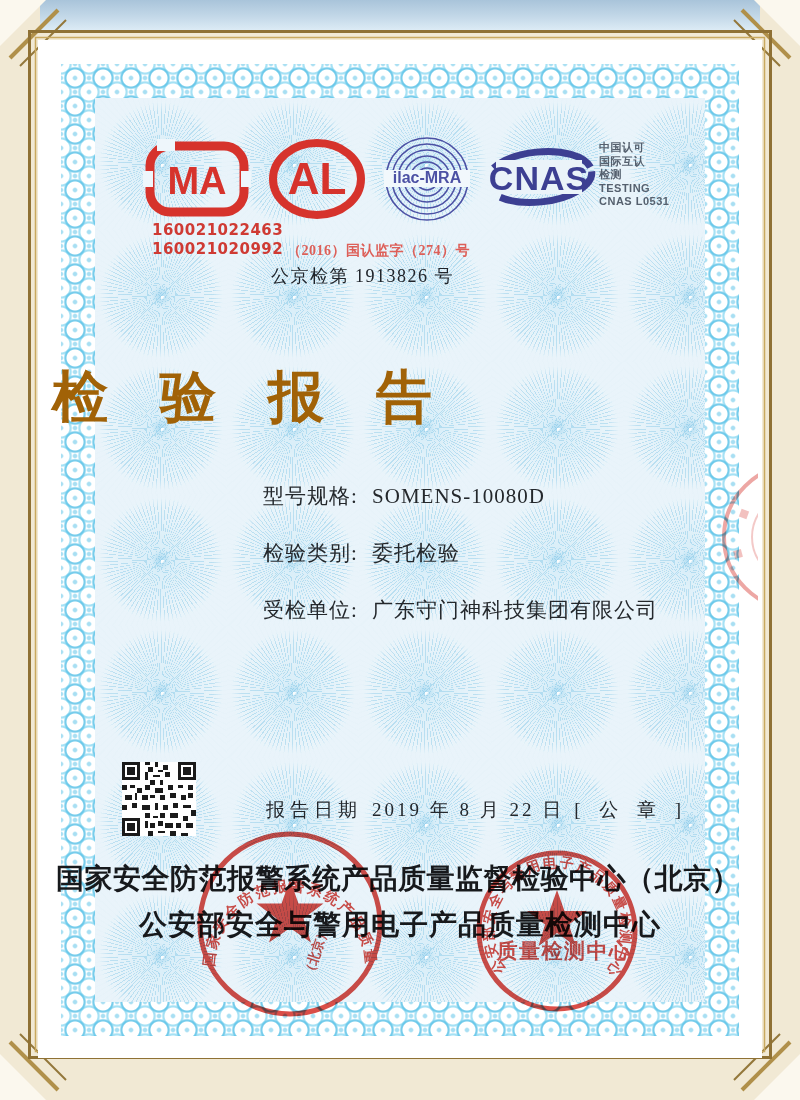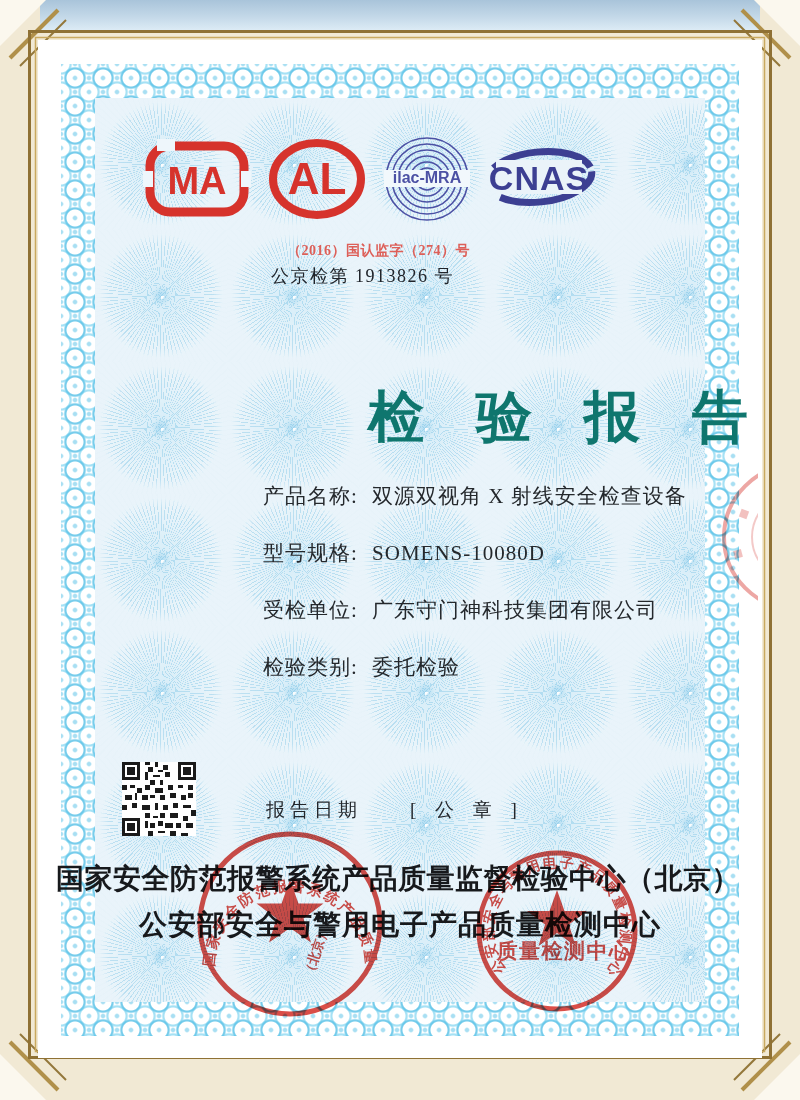--- a/index.html
+++ b/index.html
@@ -29,31 +29,31 @@
       radial-gradient(circle, rgba(140,205,236,.55) 0 2px, rgba(190,228,245,.38) 10px, rgba(255,255,255,0) 55px);
     background-size:132px 132px,132px 132px,132px 132px,132px 132px;
     background-position:66px 66px,0 0,0 0,0 0;}
   
   .abs{position:absolute;}
   .reg-numbers{left:152px;top:221px;color:#cf3a33;font:700 15px "DejaVu Sans",sans-serif;
     line-height:19px;letter-spacing:.5px;}
   .approval-no{left:287px;top:242px;color:#dd5f58;font:700 14px "Liberation Serif",serif;letter-spacing:.5px;}
   .report-no{left:0;right:75px;top:264px;text-align:center;color:#20242a;
     font:400 18px "Liberation Serif",serif;letter-spacing:1.5px;}
-  .title{left:0;right:0;top:360px;text-align:right;color:#0f766e;
-    font:700 56px "Liberation Serif",serif;letter-spacing:52px;text-indent:52px;margin-top:20px;}
+  .title{left:0;right:0;top:360px;text-align:left;color:#a16207;
+    font:700 56px "Liberation Serif",serif;letter-spacing:52px;text-indent:52px;}
   .fields{left:263px;top:484px;color:#24282c;font:400 21px "Liberation Serif",serif;}
   .field-row{margin-bottom:33px;line-height:24px;white-space:nowrap;letter-spacing:1px;}
   .field-row .lbl{margin-right:8px;}
   .qr{left:122px;top:762px;}
   .date-line{left:266px;top:797px;color:#23272c;font:400 19px "Liberation Serif",serif;
-    display:flex;gap:16px;white-space:nowrap;}
+    display:flex;gap:10px;white-space:nowrap;}
   .date-line .dl-label{letter-spacing:5px;}
   .date-line .dl-value{letter-spacing:3px;}
-  .date-line .dl-seal{letter-spacing:7px;margin-left:32px;}
+  .date-line .dl-seal{letter-spacing:7px;margin-left:0;}
   .org1{left:0;right:4px;top:860px;text-align:center;color:#17191c;
     font:700 28px "Liberation Serif",serif;letter-spacing:.5px;}
   .org2{left:0;right:0;top:906px;text-align:center;color:#17191c;
     font:700 28px "Liberation Serif",serif;letter-spacing:1px;}
   .stamp{mix-blend-mode:multiply;opacity:.88;}
   .cnas-side{left:599px;top:141px;color:#55606e;font:600 11px "Liberation Sans",sans-serif;
     line-height:13.5px;letter-spacing:.5px;}
   .logo{position:absolute;}
 </style>
 </head>
@@ -116,43 +116,50 @@
     <rect x="1" y="35" width="86" height="17" fill="#f2f8fc"></rect>
     <text x="44" y="48" text-anchor="middle" fill="#4c51a4" font-family="Liberation Sans,sans-serif" font-size="16" font-weight="bold">ilac-MRA</text>
   </svg>
 
   <svg class="logo" style="left:482px;top:146px;" width="114" height="62" viewBox="0 0 114 62">
     <ellipse cx="57" cy="31" rx="53" ry="25" fill="none" stroke="#3c3f92" stroke-width="7" stroke-dasharray="105 38" transform="rotate(-6 57 31)"></ellipse>
     <rect x="14" y="14" width="86" height="34" fill="#eaf3f9"></rect>
     <text x="57" y="44" text-anchor="middle" fill="#3c3f92" font-family="Liberation Sans,sans-serif" font-size="34" font-weight="bold" letter-spacing="1">CNAS</text>
   </svg>
 
-
+  <div class="abs cnas-side">
+    <div>中国认可</div>
+    <div>国际互认</div>
+    <div>检测</div>
+    <div>TESTING</div>
+    <div>CNAS L0531</div>
+  </div>
+
+  <div class="abs reg-numbers">
+    <div>160021022463</div>
+    <div>160021020992</div>
+  </div>
   <div class="abs approval-no">（2016）国认监字（274）号</div>
 
   <div class="abs report-no">公京检第 1913826 号</div>
 
   <div class="abs title">检验报告</div>
 
   <div class="abs fields">
-    <div class="field-row">
-      <span class="lbl">产品名称:</span>
-      <span>双源双视角 X 射线安全检查设备</span>
-    </div>
     <div class="field-row">
       <span class="lbl">型号规格:</span>
       <span>SOMENS-10080D</span>
     </div>
     <div class="field-row">
+      <span class="lbl">检验类别:</span>
+      <span>委托检验</span>
+    </div>
+    <div class="field-row">
       <span class="lbl">受检单位:</span>
       <span>广东守门神科技集团有限公司</span>
-    </div>
-    <div class="field-row">
-      <span class="lbl">检验类别:</span>
-      <span>委托检验</span>
     </div>
   </div>
 
   <svg class="abs qr" width="74" height="74" viewBox="0 0 29 29" shape-rendering="crispEdges">
     <rect x="0" y="0" width="29" height="29" fill="#ffffff"></rect>
     <g fill="#1a1a1a">
       <rect x="0" y="0" width="7" height="7"></rect>
         <rect x="22" y="0" width="7" height="7"></rect>
       <rect x="0" y="22" width="7" height="7"></rect>
       <rect x="1" y="1" width="5" height="5" fill="#ffffff"></rect>
@@ -208,20 +215,21 @@
         <rect x="25" y="24" width="3" height="2"></rect>
       <rect x="10" y="27" width="2" height="2"></rect>
         <rect x="14" y="27" width="3" height="1"></rect>
       <rect x="19" y="27" width="2" height="2"></rect>
         <rect x="23" y="28" width="3" height="1"></rect>
     </g>
   </svg>
 
   <div class="abs date-line">
     <span class="dl-label">报告日期</span>
+    <span class="dl-value">2019 年 8 月 22 日</span>
     <span class="dl-seal">[ 公 章 ]</span>
   </div>
 
   <div class="abs org1">国家安全防范报警系统产品质量监督检验中心（北京）</div>
   <div class="abs org2">公安部安全与警用电子产品质量检测中心</div>
 
   <svg class="abs stamp" style="left:192px;top:826px;" width="196" height="196" viewBox="0 0 196 196">
     <defs>
         <path id="lsArc" d="M 22 141 A 76 76 0 1 1 174 141" fill="none"></path>
       </defs>

